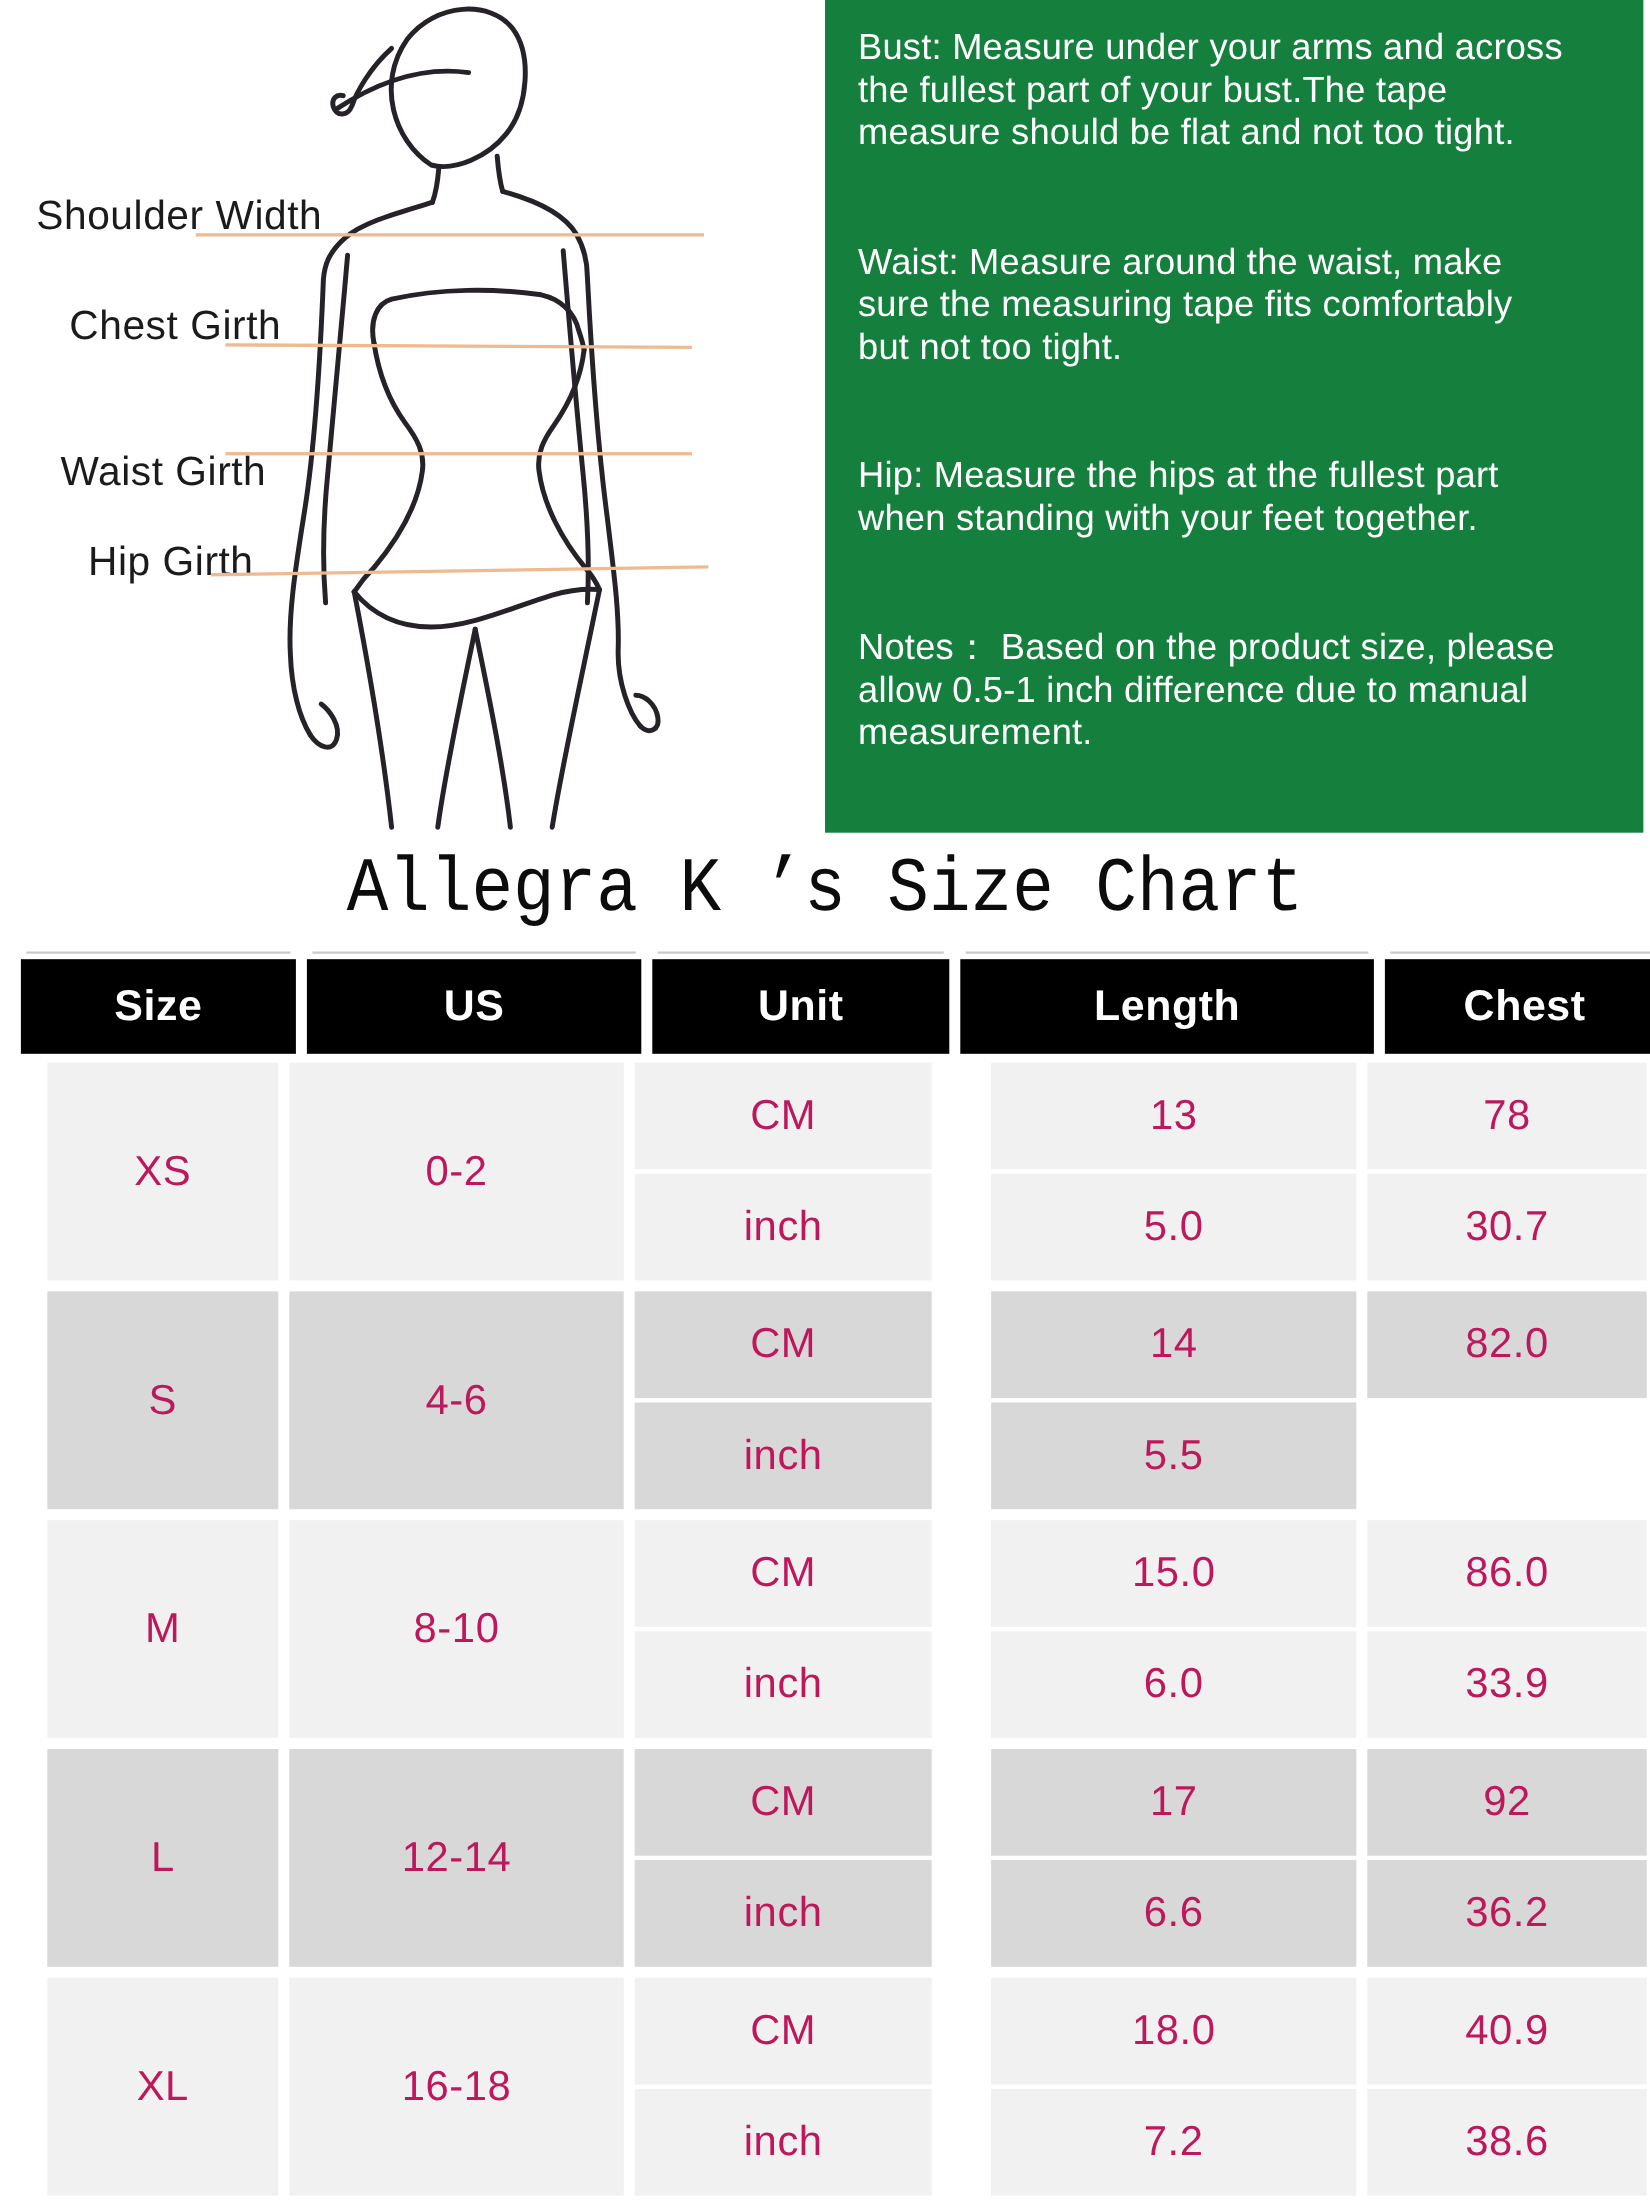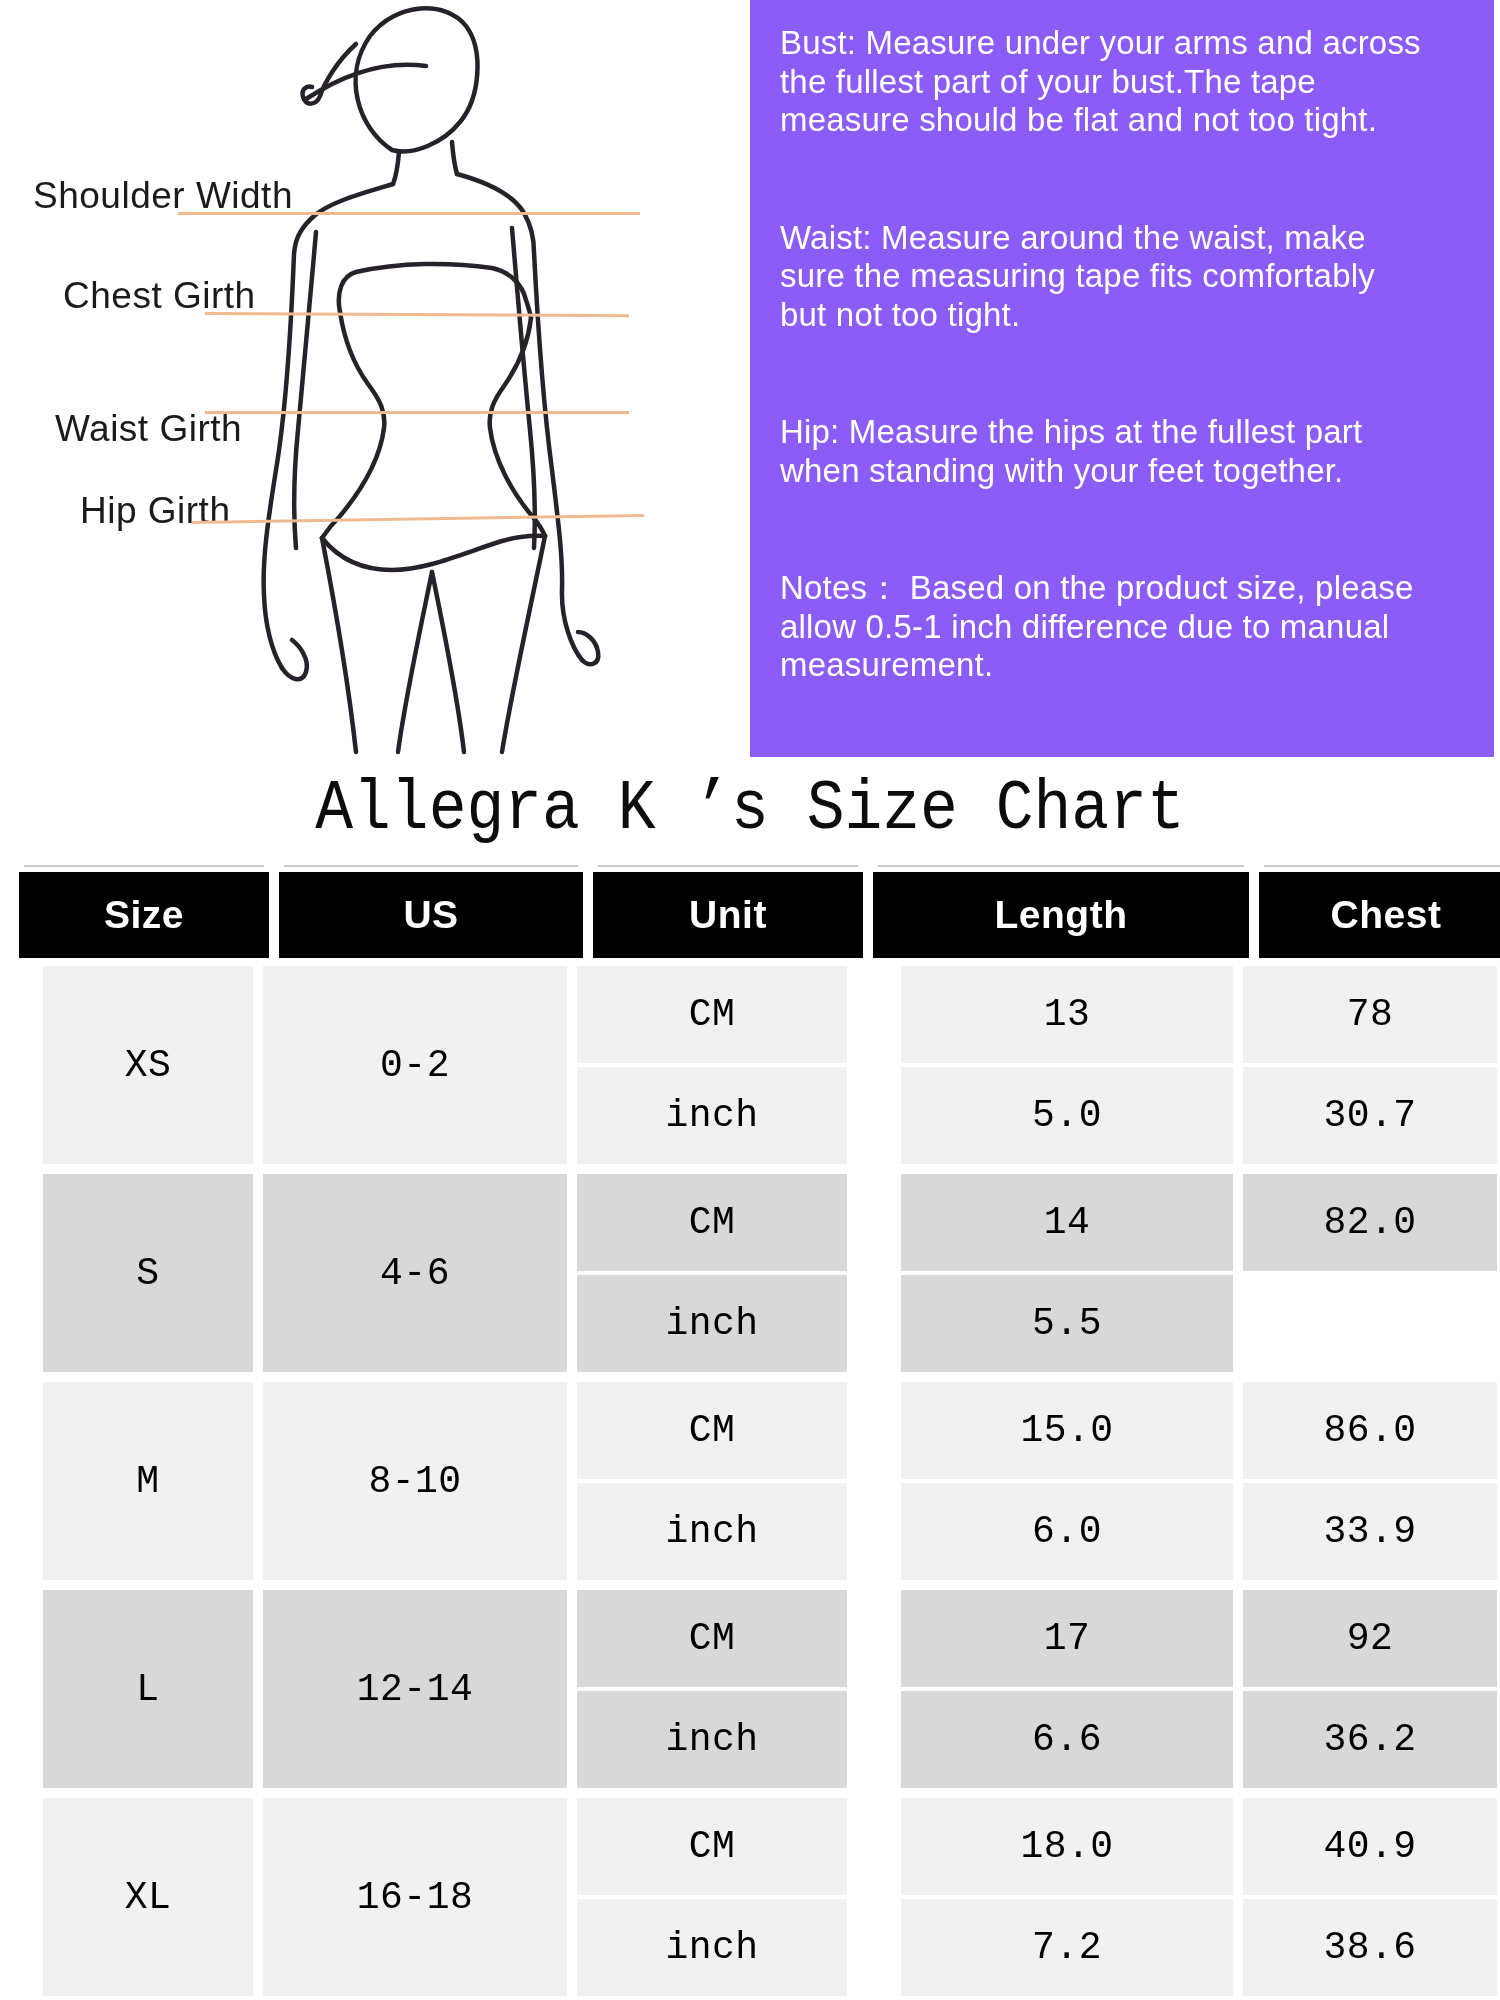--- a/index.html
+++ b/index.html
@@ -21,21 +21,21 @@
   .lbl-hip      { left:80px;  top:489px; }
   .measure-line { position:absolute; height:3px; background:#f0ba90; }
   .ln-shoulder { left:178px; top:212px; width:462px; }
   .ln-chest    { left:205px; top:312px; width:424px; transform:rotate(0.3deg); transform-origin:left center; }
   .ln-waist    { left:205px; top:411px; width:424px; }
   .ln-hip      { left:192px; top:521px; width:452px; transform:rotate(-0.9deg); transform-origin:left center; }
 
   
   .info-box {
     position:absolute; left:750px; top:0; width:744px; height:757px;
-    background:#8b5cf6; color:#ffffff; box-sizing:border-box;
+    background:#15803d; color:#ffffff; box-sizing:border-box;
     padding:24px 28px 0 30px;
   }
   .info-box p {
     margin:0 0 79px 0; font-size:33px; line-height:38.5px;
     width:648px; letter-spacing:0.2px;
   }
   .info-box p:last-child { margin-bottom:0; }
 
   
   .chart-title {
@@ -59,21 +59,21 @@
     font-size:39px; font-weight:bold; letter-spacing:0.5px;
   }
   .hcell::before {
     content:""; position:absolute; top:-7px; left:5px; right:5px; height:2px;
     background:#c9c9c9;
   }
   .tgroup { grid-template-rows:97px 97px; row-gap:4px; margin-top:10px; }
   .tgroup.first { margin-top:8px; }
   .tgroup .cell {
     display:flex; align-items:center; justify-content:center;
-    font-size:38px; color:#000000; letter-spacing:0.5px;font-family:Liberation Mono, monospace;
+    font-size:38px; color:#be185d; letter-spacing:0.5px;
   }
   .tgroup.light .cell { background:#f1f1f2; }
   .tgroup.dark  .cell { background:#d8d8d8; }
   .c1 { grid-column:1;margin-left:40px; } .c2 { grid-column:2; } .c3 { grid-column:3; }
   .c4 { grid-column:4;margin-left:44px; } .c5 { grid-column:5; }
   .r1 { grid-row:1; } .r2 { grid-row:2; } .rspan { grid-row:1 / 3; }
 </style>
 </head>
 <body>
 

